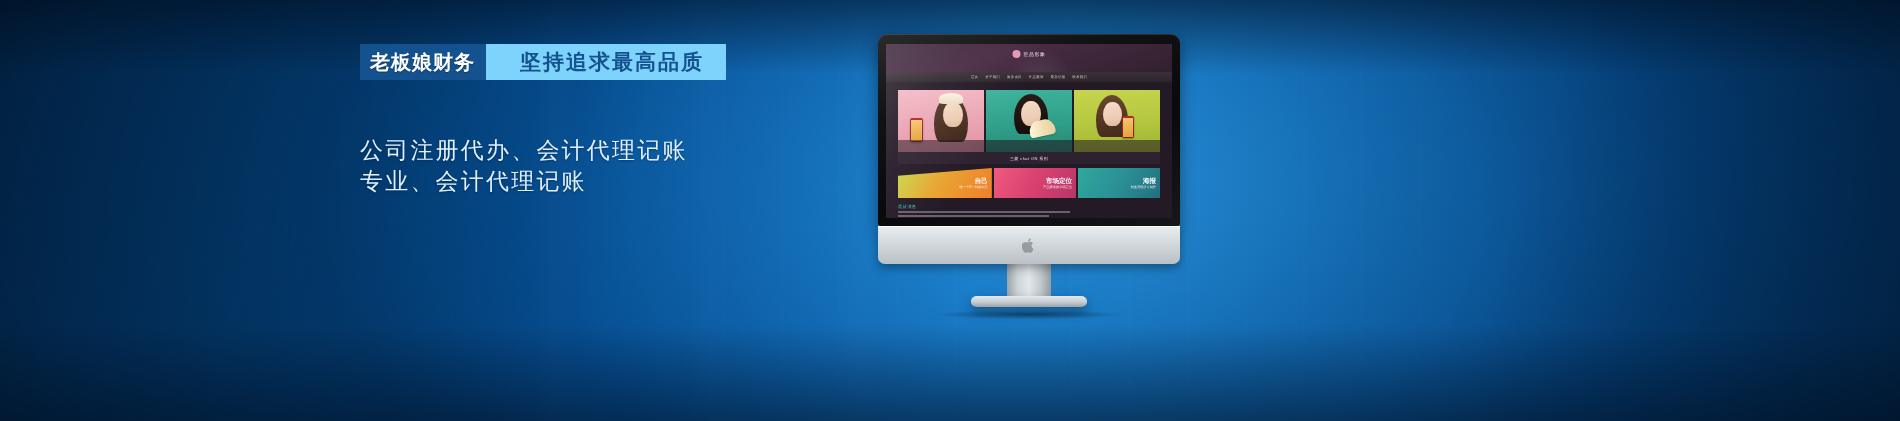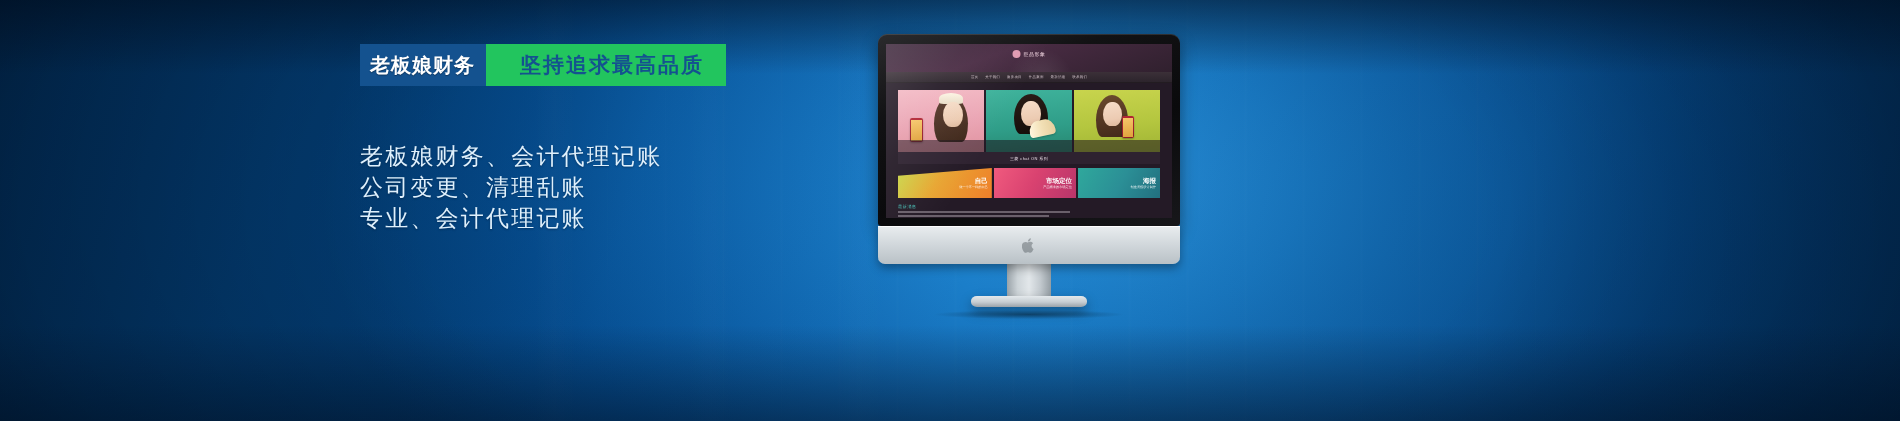--- a/index.html
+++ b/index.html
@@ -67,33 +67,33 @@
     background: linear-gradient(180deg, rgba(0,12,28,0.55) 0%, rgba(0,12,28,0.0) 100%);
   }
   .bg-botdark {
     position: absolute; left:0; right:0; bottom:0; height: 96px;
     background: linear-gradient(0deg, rgba(0,14,32,0.50) 0%, rgba(0,14,32,0.0) 100%);
   }
 
   
   .copy { position: absolute; left: 360px; top: 44px; }
 
-  .badge-row { display: flex; align-items: stretch; height: 42px; }
+  .badge-row { display: flex; align-items: stretch; height: 36px; }
   .badge-brand {
     background: #14528f;
     color: #ffffff;
     font-size: 20px;
     letter-spacing: 1px;
     display: flex; align-items: center;
     padding: 0 11px 0 10px;
     font-weight: 700;
     text-shadow: 0 1px 1px rgba(0,0,0,.35);
   }
   .badge-slogan {
-    background: #22c55e;
+    background: #7dd3fc;
     color: #14528f;
     font-size: 21px;
     font-weight: 700;
     letter-spacing: 2px;
     display: flex; align-items: center;
     padding: 0 22px 0 34px;
   }
 
   .lines { margin-top: 55px; }
   .line {
@@ -294,22 +294,21 @@
   <div class="bg-botdark"></div>
 
   <div class="copy">
 
     <div class="badge-row">
       <div class="badge-brand">老板娘财务</div>
       <div class="badge-slogan">坚持追求最高品质</div>
     </div>
 
     <div class="lines">
-      <div class="line">老板娘财务、会计代理记账</div>
-      <div class="line">公司变更、清理乱账</div>
+      <div class="line">公司注册代办、会计代理记账</div>
       <div class="line">专业、会计代理记账</div>
     </div>
 
   </div>
 
   <div class="imac">
 
     <div class="imac-bezel">
       <div class="screen">
 

